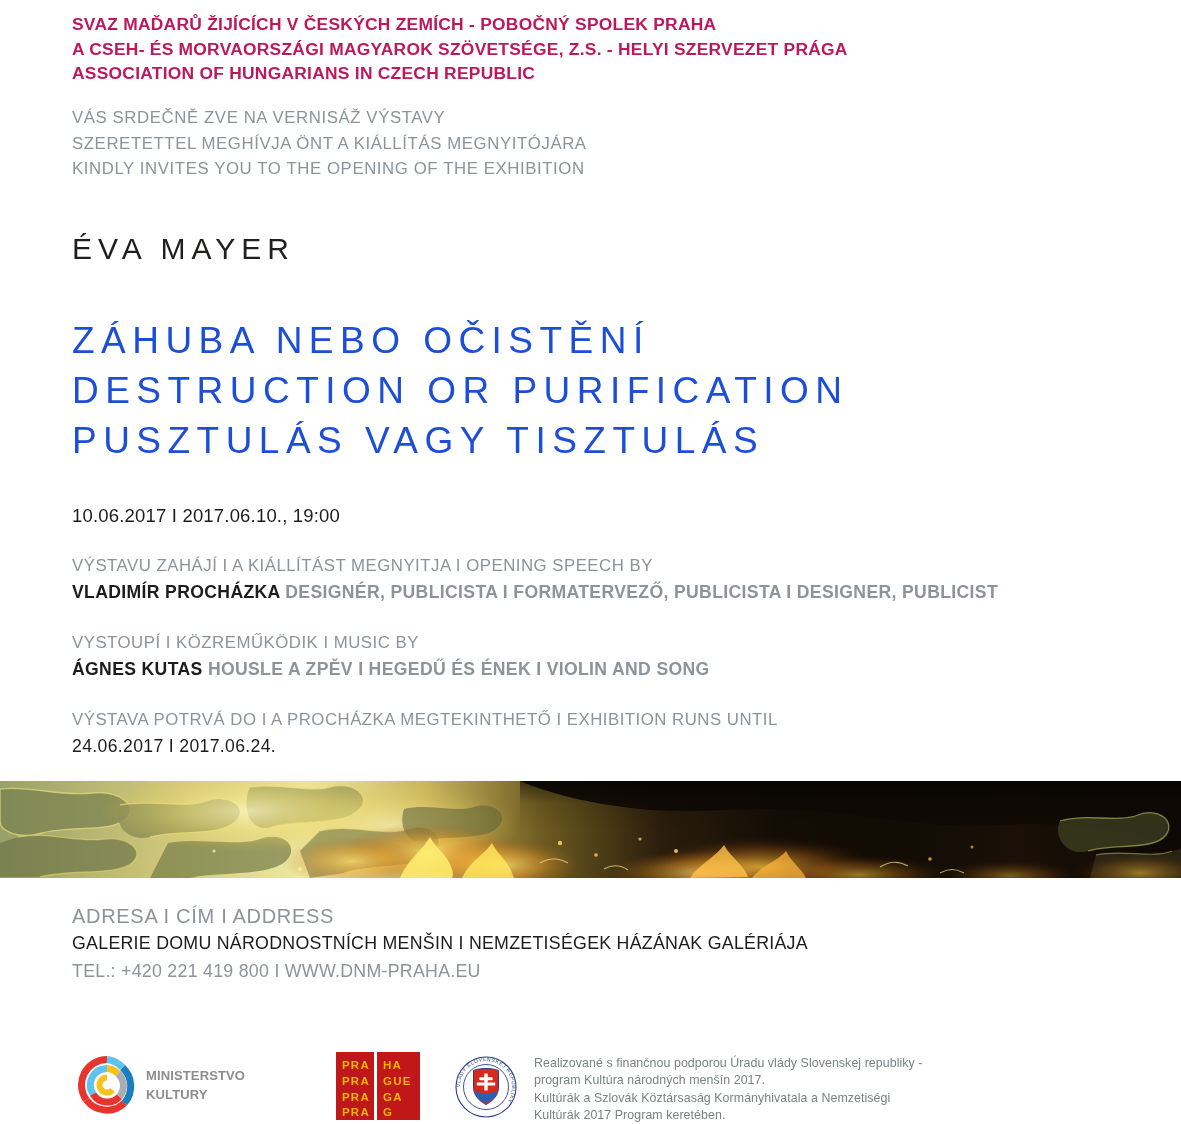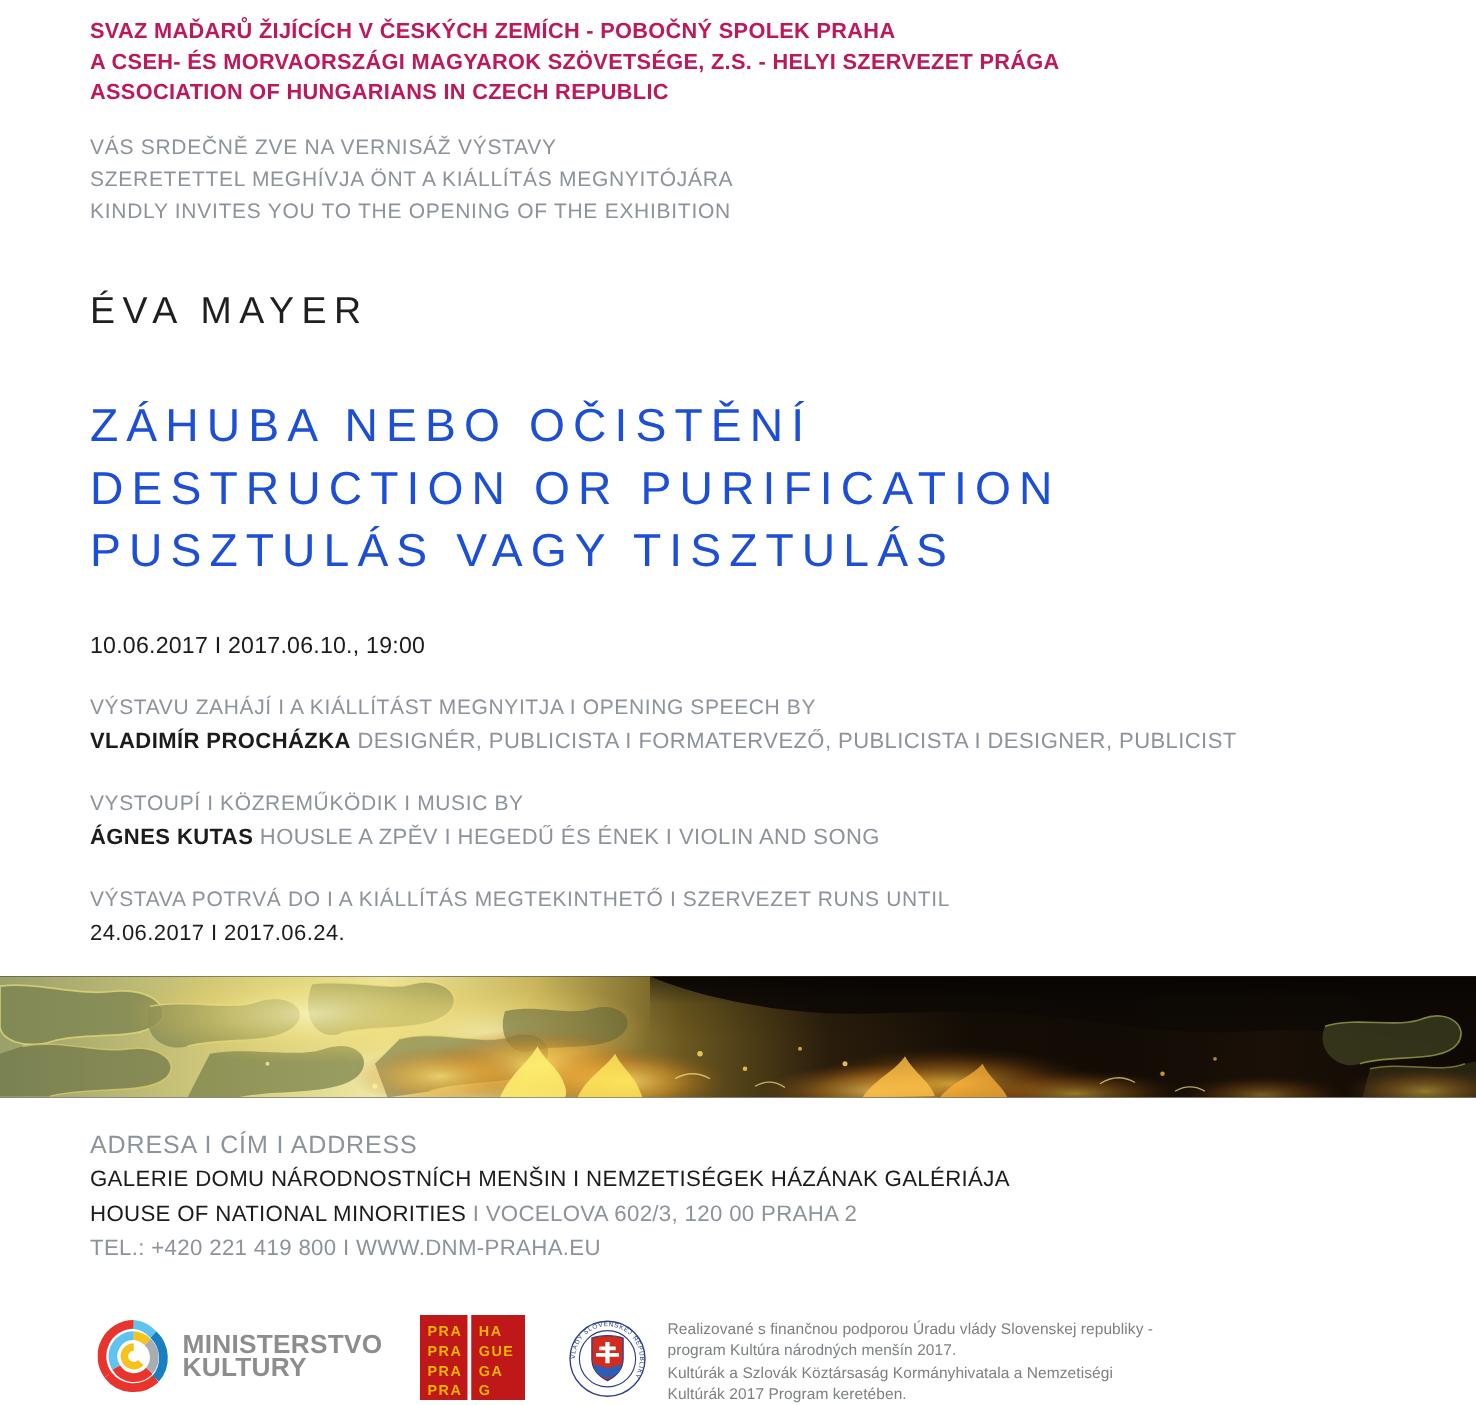--- a/index.html
+++ b/index.html
@@ -112,21 +112,21 @@
     letter-spacing: 0.02em;
     line-height: 27px;
     white-space: nowrap;
   }
   .credit-value .name {
     font-weight: bold;
     color: #1c1c1c;
   }
   .credit-value .role {
     color: #8c939a;
-    font-weight: normal;
+    font-weight: bold;
   }
   .credit-value .plain-dark {
     color: #1c1c1c;
     font-weight: normal;
   }
 
   
   .artwork-band {
     position: absolute;
     left: 0;
@@ -171,21 +171,21 @@
   }
   .logo-mk {
     position: absolute;
     left: 78px;
     top: 12px;
     display: flex;
     align-items: center;
     gap: 10px;
   }
   .logo-mk-text {
-    font-size: 21px;
+    font-size: 13px;
     font-weight: bold;
     line-height: 19px;
     color: #8d8d8d;
     letter-spacing: 0.01em;
   }
   .logo-praha {
     position: absolute;
     left: 336px;
     top: 8px;
   }
@@ -241,21 +241,21 @@
   </div>
 
   <div class="credit-group music">
     <div class="credit-label">VYSTOUPÍ I KÖZREMŰKÖDIK I MUSIC BY</div>
     <div class="credit-value">
       <span class="name">ÁGNES KUTAS</span><span class="role"> </span><span class="role">HOUSLE A ZPĚV I HEGEDŰ ÉS ÉNEK I VIOLIN AND SONG</span>
     </div>
   </div>
 
   <div class="credit-group runs">
-    <div class="credit-label">VÝSTAVA POTRVÁ DO I A KIÁLLÍTÁS MEGTEKINTHETŐ I SZERVEZET RUNS UNTIL</div>
+    <div class="credit-label">VÝSTAVA POTRVÁ DO I A PROCHÁZKA MEGTEKINTHETŐ I EXHIBITION RUNS UNTIL</div>
     <div class="credit-value">
       <span class="plain-dark">24.06.2017 I 2017.06.24.</span>
     </div>
   </div>
 
   <div class="artwork-band">
     <svg width="1181" height="97" viewBox="0 0 1181 97" xmlns="http://www.w3.org/2000/svg">
       <defs>
         <linearGradient id="bgGrad" x1="0" y1="0" x2="1" y2="0">
           <stop offset="0%" stop-color="#9aa06a"></stop>
@@ -357,23 +357,20 @@
       </g>
     </svg>
   </div>
 
   <div class="address-block">
     <div class="addr-label">ADRESA I CÍM I ADDRESS</div>
     <div class="addr-line">
       <span class="d">GALERIE DOMU NÁRODNOSTNÍCH MENŠIN I NEMZETISÉGEK HÁZÁNAK GALÉRIÁJA</span>
     </div>
     <div class="addr-line">
-      <span class="d">HOUSE OF NATIONAL MINORITIES</span><span class="g"> I VOCELOVA 602/3, 120 00 PRAHA 2</span>
-    </div>
-    <div class="addr-line">
       <span class="g">TEL.: +420 221 419 800 I WWW.DNM-PRAHA.EU</span>
     </div>
   </div>
 
   <div class="footer">
 
     <div class="logo-mk">
       <svg width="58" height="58" viewBox="0 0 58 58" xmlns="http://www.w3.org/2000/svg">
         <g fill="none" stroke-width="7" stroke-linecap="butt">
           <path d="M29 3.5 A25.5 25.5 0 0 0 8.4 44.0" stroke="#e8342c"></path>

